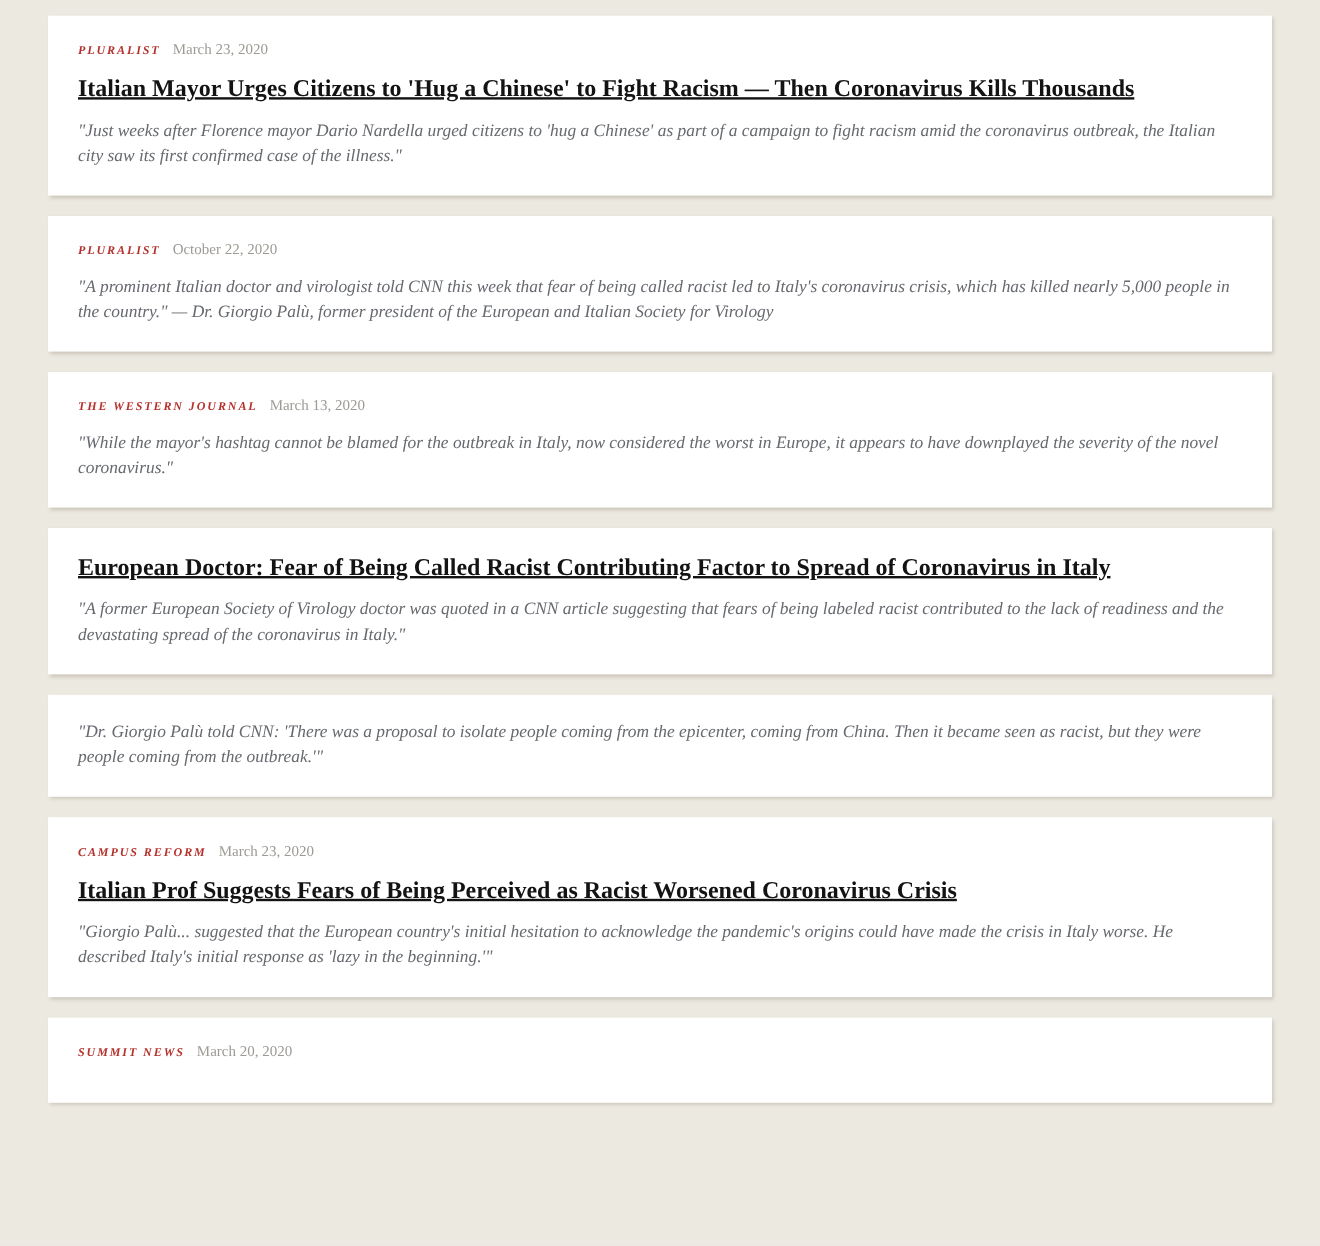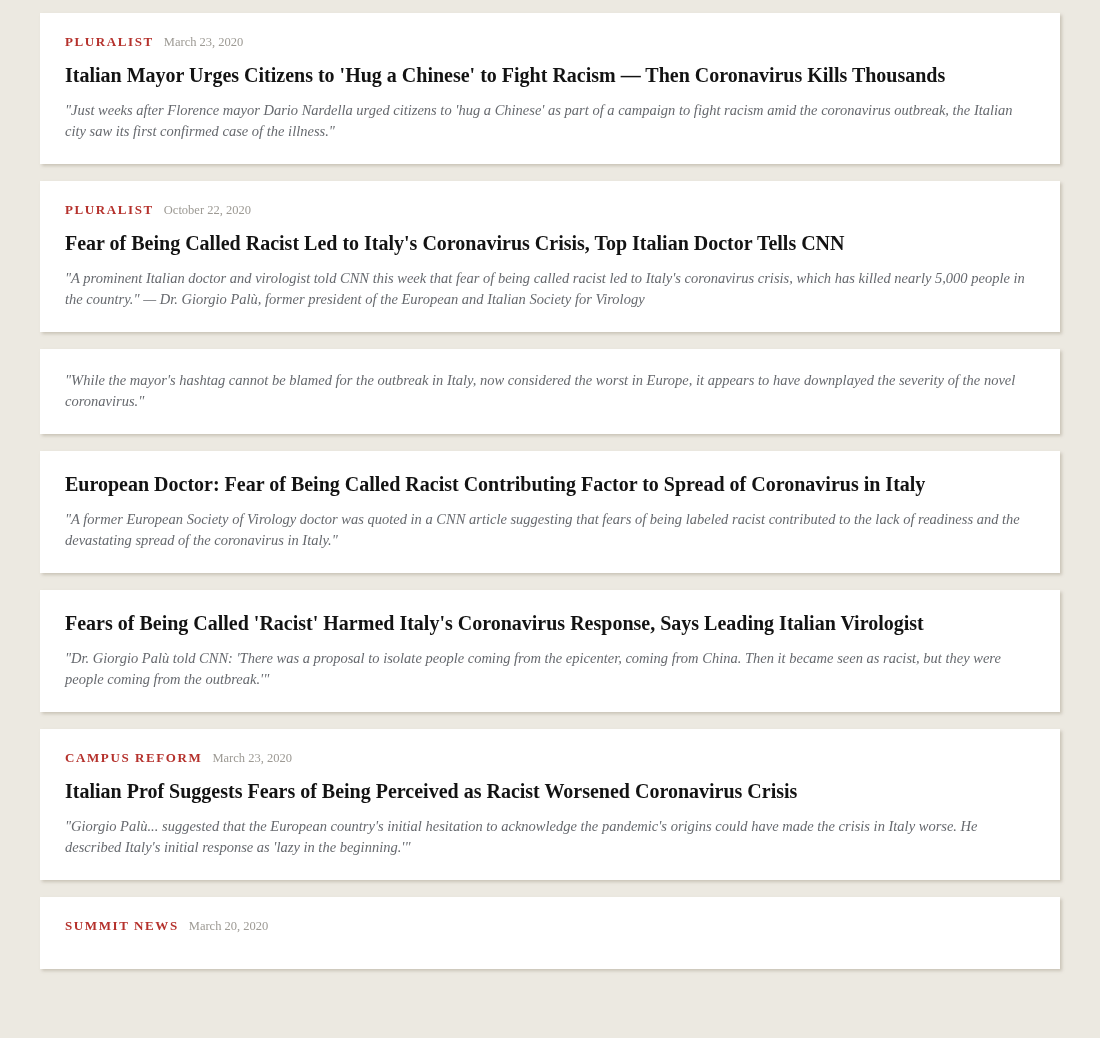--- a/index.html
+++ b/index.html
@@ -24,39 +24,41 @@
     box-shadow: 2px 2px 3px rgba(140, 128, 110, 0.35);
   }
   .card:last-child { margin-bottom: 0; }
   .meta-row {
     display: flex;
     align-items: baseline;
     margin-bottom: 13px;
   }
   .source-label {
     color: #b5312c;
-    font-size: 13px;
+    font-size: 10px;
     font-weight: 700;
     letter-spacing: 1.6px;
     text-transform: uppercase;
     cursor: pointer;
+    font-style: italic;
   }
   .date-label {
     color: #9d9a94;
     font-size: 12.5px;
     margin-left: 10px;
     text-align: center;
   }
   .headline {
     margin: 0 0 12px 0;
     color: #131313;
     font-size: 20px;
     font-weight: 700;
     line-height: 1.25;
     cursor: pointer;
+    text-decoration: underline;
   }
   .quote {
     margin: 0;
     color: #66696e;
     font-size: 14.5px;
     font-style: italic;
     line-height: 1.45;
   }
 </style>
 </head>
@@ -71,35 +73,37 @@
     </div>
     <h2 class="headline">Italian Mayor Urges Citizens to 'Hug a Chinese' to Fight Racism — Then Coronavirus Kills Thousands</h2>
     <p class="quote">"Just weeks after Florence mayor Dario Nardella urged citizens to 'hug a Chinese' as part of a campaign to fight racism amid the coronavirus outbreak, the Italian city saw its first confirmed case of the illness."</p>
   </article>
 
   <article class="card">
     <div class="meta-row">
       <span class="source-label">PLURALIST</span>
       <span class="date-label">October 22, 2020</span>
     </div>
-    <h2 class="headline">Fear of Being Called Racist Led to Italy's Coronavirus Crisis, Top Italian Doctor Tells CNN</h2>
     <p class="quote">"A prominent Italian doctor and virologist told CNN this week that fear of being called racist led to Italy's coronavirus crisis, which has killed nearly 5,000 people in the country." — Dr. Giorgio Palù, former president of the European and Italian Society for Virology</p>
   </article>
 
   <article class="card">
+    <div class="meta-row">
+      <span class="source-label">THE WESTERN JOURNAL</span>
+      <span class="date-label">March 13, 2020</span>
+    </div>
     <p class="quote">"While the mayor's hashtag cannot be blamed for the outbreak in Italy, now considered the worst in Europe, it appears to have downplayed the severity of the novel coronavirus."</p>
   </article>
 
   <article class="card">
     <h2 class="headline">European Doctor: Fear of Being Called Racist Contributing Factor to Spread of Coronavirus in Italy</h2>
     <p class="quote">"A former European Society of Virology doctor was quoted in a CNN article suggesting that fears of being labeled racist contributed to the lack of readiness and the devastating spread of the coronavirus in Italy."</p>
   </article>
 
   <article class="card">
-    <h2 class="headline">Fears of Being Called 'Racist' Harmed Italy's Coronavirus Response, Says Leading Italian Virologist</h2>
     <p class="quote">"Dr. Giorgio Palù told CNN: 'There was a proposal to isolate people coming from the epicenter, coming from China. Then it became seen as racist, but they were people coming from the outbreak.'"</p>
   </article>
 
   <article class="card">
     <div class="meta-row">
       <span class="source-label">CAMPUS REFORM</span>
       <span class="date-label">March 23, 2020</span>
     </div>
     <h2 class="headline">Italian Prof Suggests Fears of Being Perceived as Racist Worsened Coronavirus Crisis</h2>
     <p class="quote">"Giorgio Palù... suggested that the European country's initial hesitation to acknowledge the pandemic's origins could have made the crisis in Italy worse. He described Italy's initial response as 'lazy in the beginning.'"</p>

